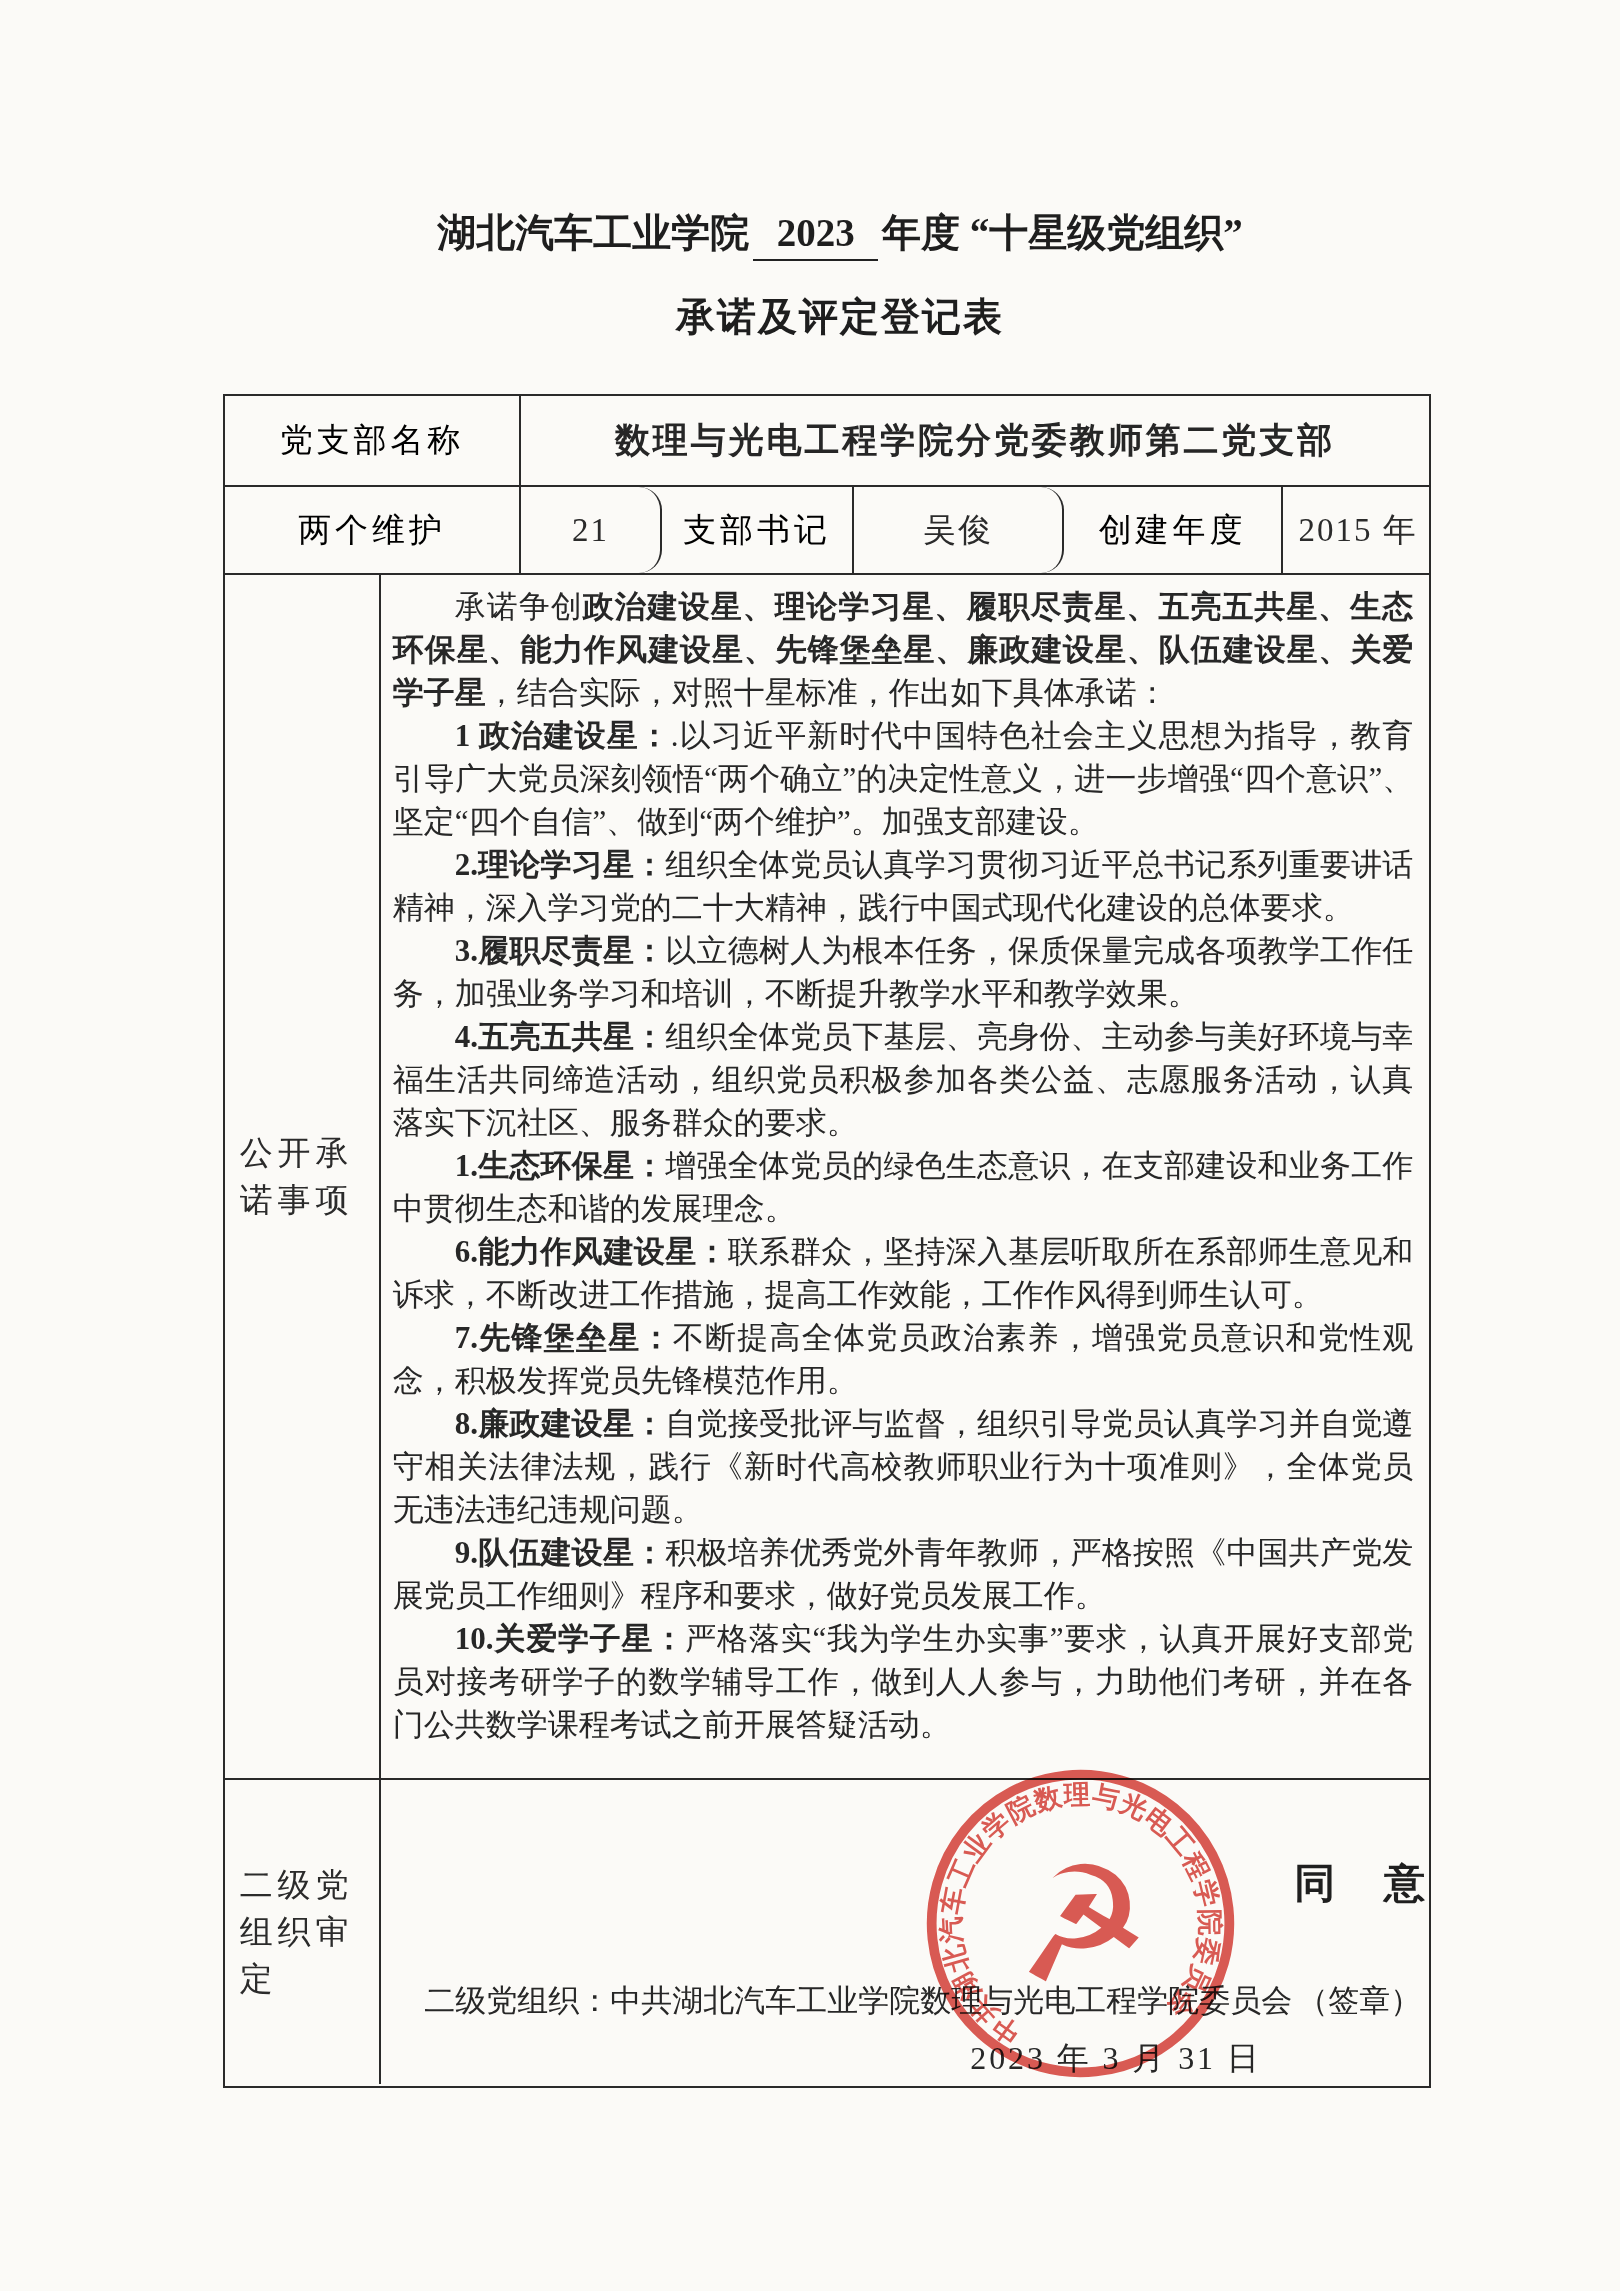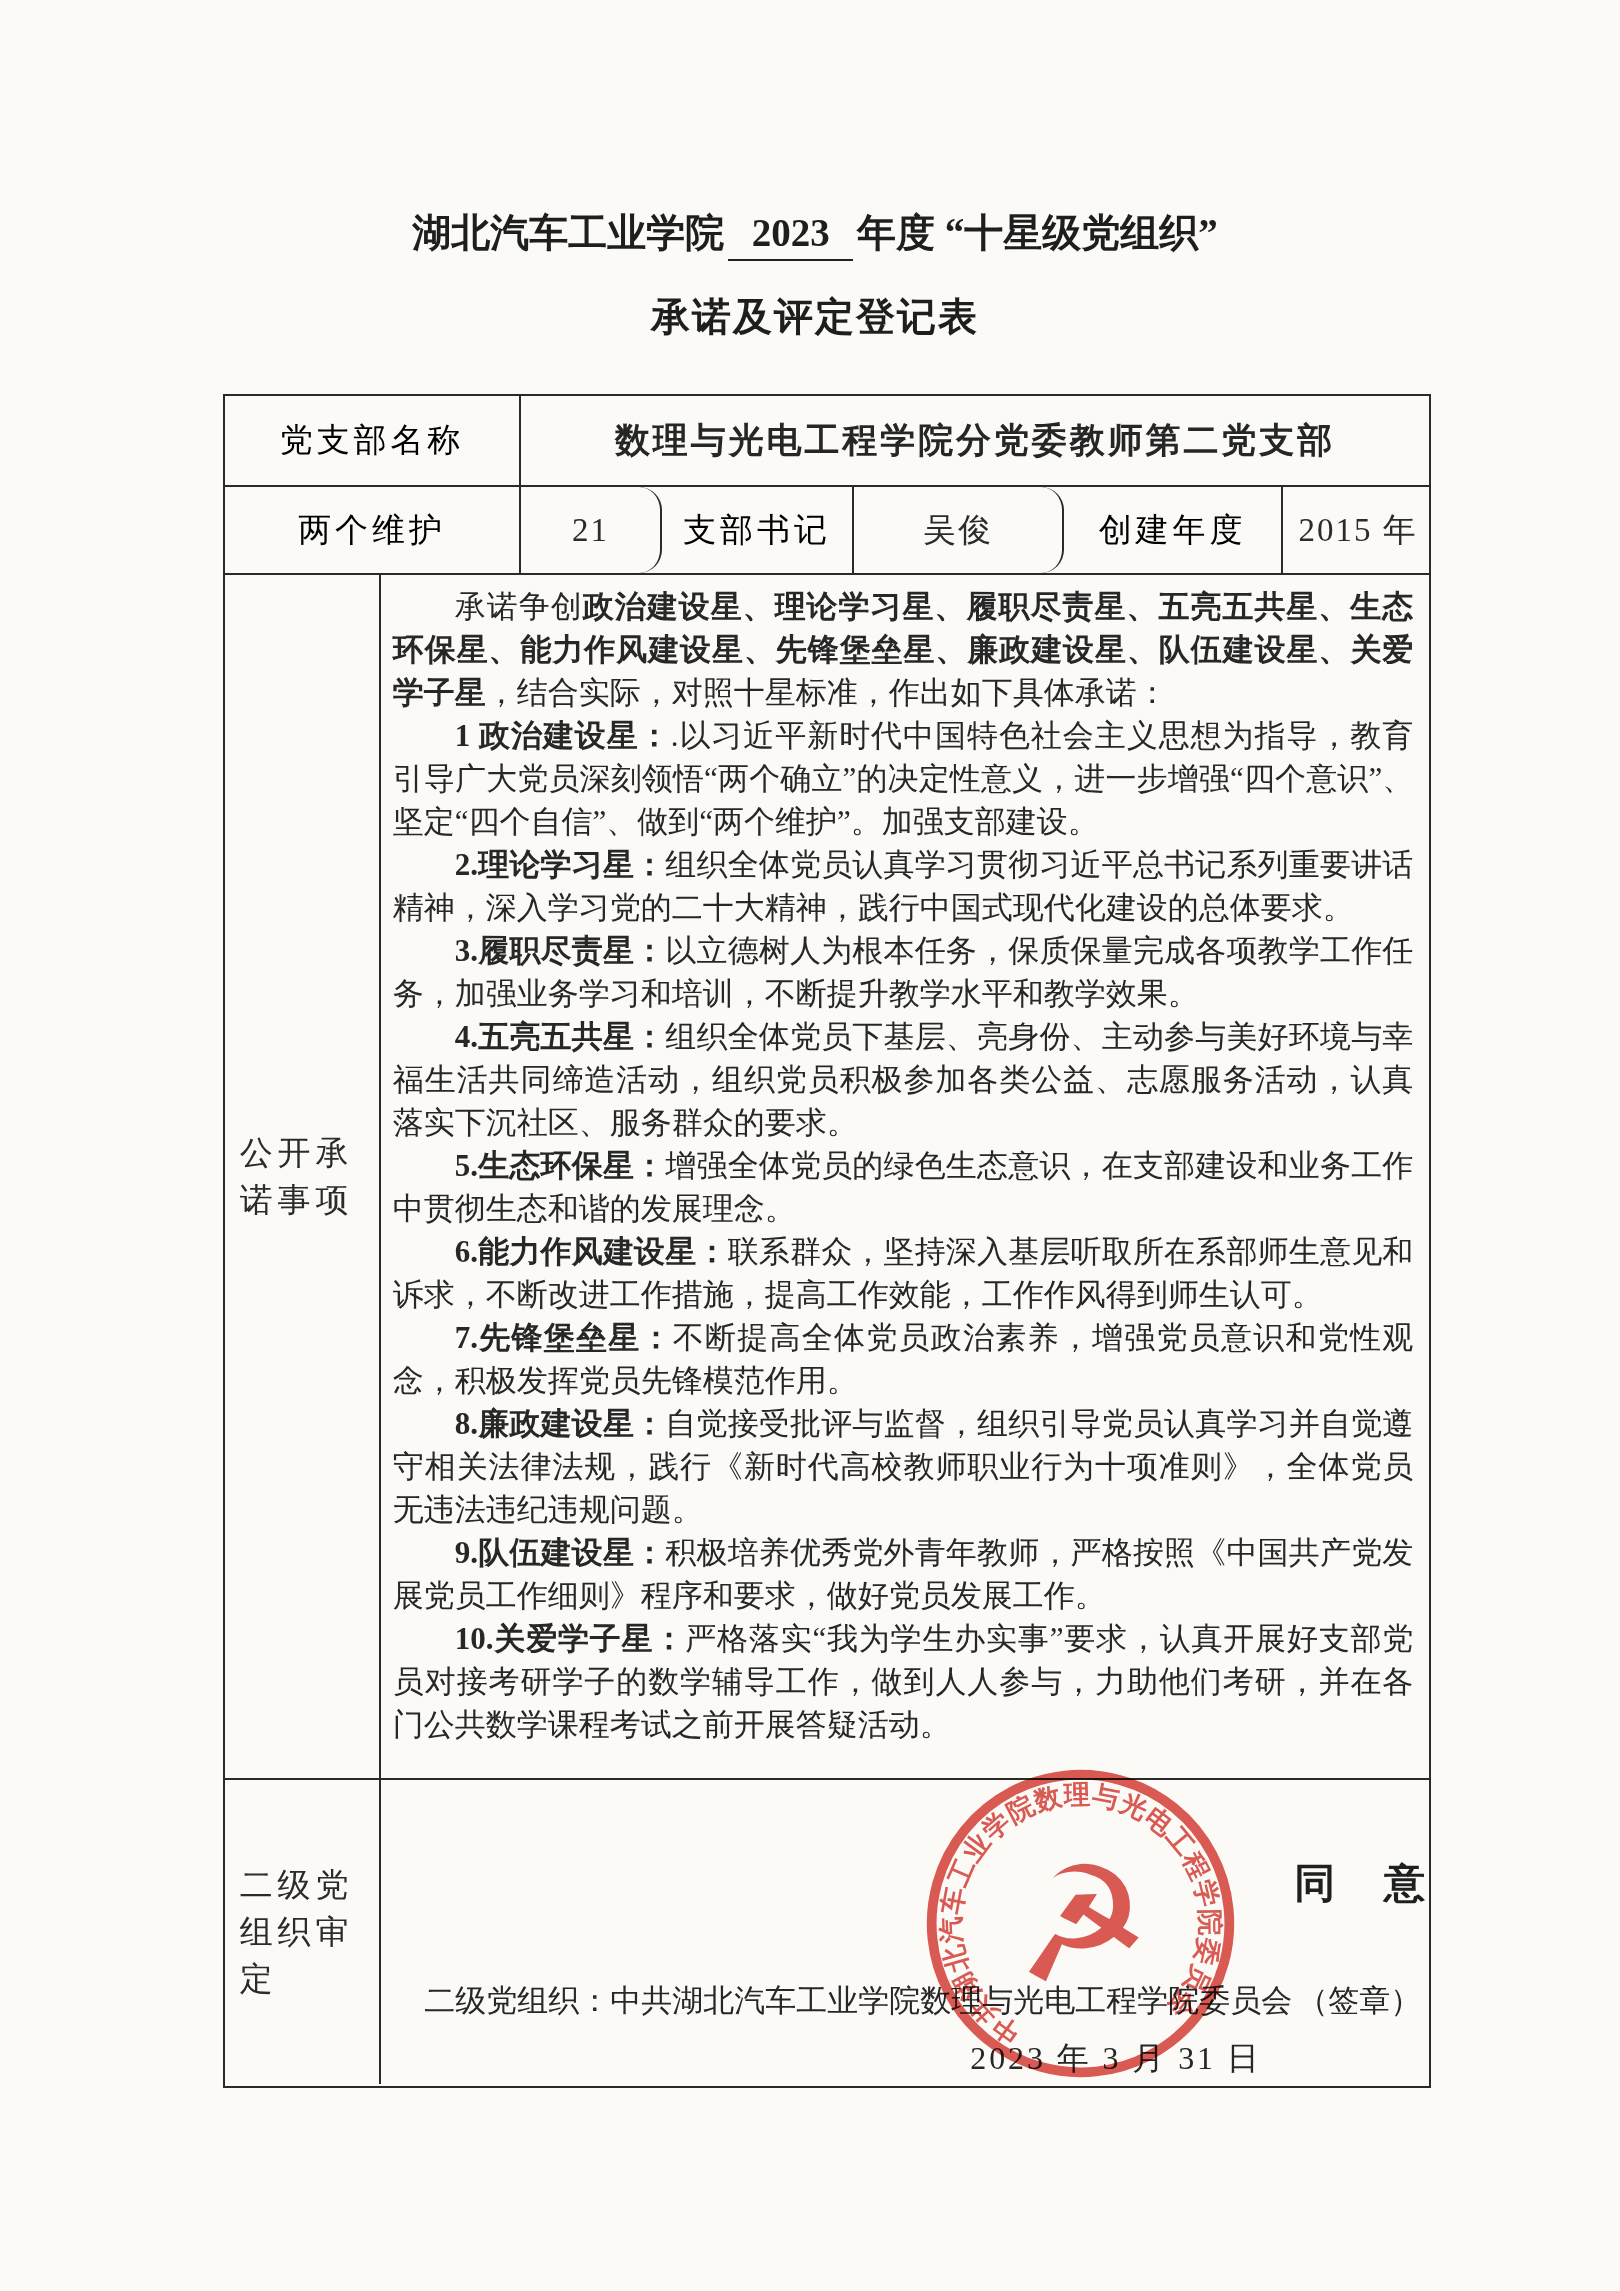--- a/index.html
+++ b/index.html
@@ -6,21 +6,21 @@
   .page{
     position:relative;
     width:1620px;height:2292px;
     background:#fbfaf7;
     font-family:"Liberation Serif","DejaVu Serif",serif;
     color:#262626;
     overflow:hidden;
   }
   
   .title-line{
-    position:absolute;left:211px;width:1208px;
+    position:absolute;left:236px;width:1208px;
     text-align:center;font-weight:700;font-size:39px;line-height:1.2;
     color:#1e1e1e;white-space:nowrap;
   }
   .t1{top:210px;}
   .t2{top:294px;letter-spacing:2px;}
   .year-underline{
     display:inline-block;
     border-bottom:2.9px solid #222;
     padding:0 23.5px 2px 23.5px;
     margin:0 3.9px;
@@ -128,21 +128,21 @@
       <div class="tcell w-159 side-label">
         <span>公开承</span>
         <span>诺事项</span>
       </div>
       <div class="tcell grow commit-body">
         <p><span>承诺争创</span><span class="item-label">政治建设星、理论学习星、履职尽责星、五亮五共星、生态环保星、能力作风建设星、先锋堡垒星、廉政建设星、队伍建设星、关爱学子星</span><span>，结合实际，对照十星标准，作出如下具体承诺：</span></p>
         <p><span class="item-label">1 政治建设星：</span><span>.以习近平新时代中国特色社会主义思想为指导，教育引导广大党员深刻领悟“两个确立”的决定性意义，进一步增强“四个意识”、坚定“四个自信”、做到“两个维护”。加强支部建设。</span></p>
         <p><span class="item-label">2.理论学习星：</span><span>组织全体党员认真学习贯彻习近平总书记系列重要讲话精神，深入学习党的二十大精神，践行中国式现代化建设的总体要求。</span></p>
         <p><span class="item-label">3.履职尽责星：</span><span>以立德树人为根本任务，保质保量完成各项教学工作任务，加强业务学习和培训，不断提升教学水平和教学效果。</span></p>
         <p><span class="item-label">4.五亮五共星：</span><span>组织全体党员下基层、亮身份、主动参与美好环境与幸福生活共同缔造活动，组织党员积极参加各类公益、志愿服务活动，认真落实下沉社区、服务群众的要求。</span></p>
-        <p><span class="item-label">5.生态环保星：</span><span>增强全体党员的绿色生态意识，在支部建设和业务工作中贯彻生态和谐的发展理念。</span></p>
+        <p><span class="item-label">1.生态环保星：</span><span>增强全体党员的绿色生态意识，在支部建设和业务工作中贯彻生态和谐的发展理念。</span></p>
         <p><span class="item-label">6.能力作风建设星：</span><span>联系群众，坚持深入基层听取所在系部师生意见和诉求，不断改进工作措施，提高工作效能，工作作风得到师生认可。</span></p>
         <p><span class="item-label">7.先锋堡垒星：</span><span>不断提高全体党员政治素养，增强党员意识和党性观念，积极发挥党员先锋模范作用。</span></p>
         <p><span class="item-label">8.廉政建设星：</span><span>自觉接受批评与监督，组织引导党员认真学习并自觉遵守相关法律法规，践行《新时代高校教师职业行为十项准则》，全体党员无违法违纪违规问题。</span></p>
         <p><span class="item-label">9.队伍建设星：</span><span>积极培养优秀党外青年教师，严格按照《中国共产党发展党员工作细则》程序和要求，做好党员发展工作。</span></p>
         <p><span class="item-label">10.关爱学子星：</span><span>严格落实“我为学生办实事”要求，认真开展好支部党员对接考研学子的数学辅导工作，做到人人参与，力助他们考研，并在各门公共数学课程考试之前开展答疑活动。</span></p>
       </div>
     </div>
 
     <div class="trow row-4">
       <div class="tcell w-159 side-label">

